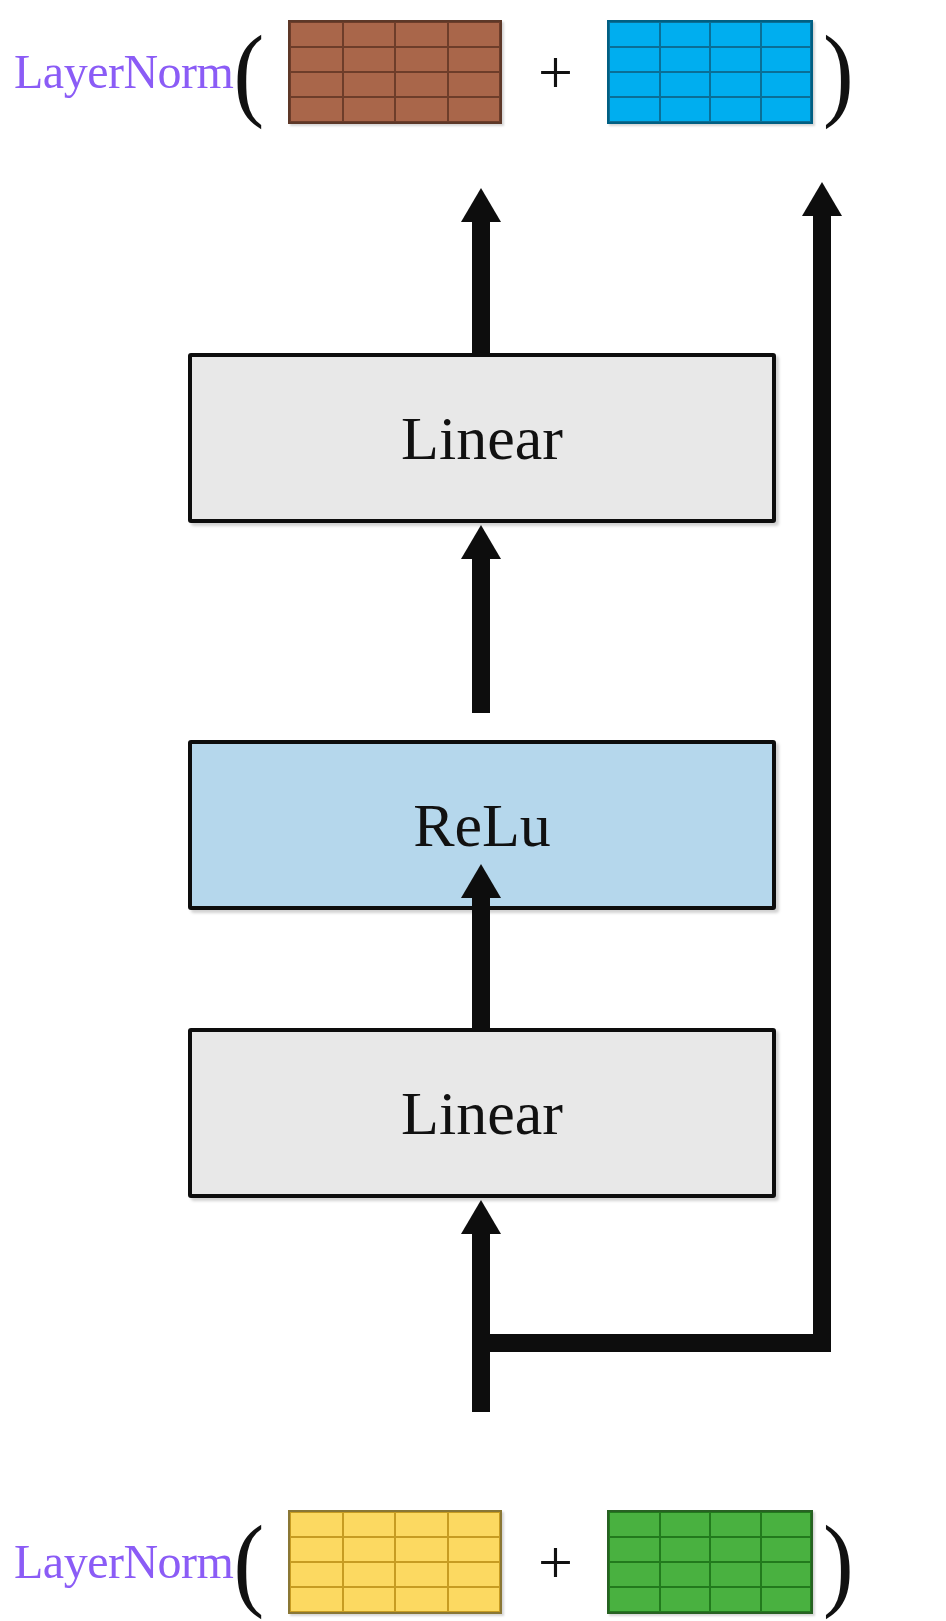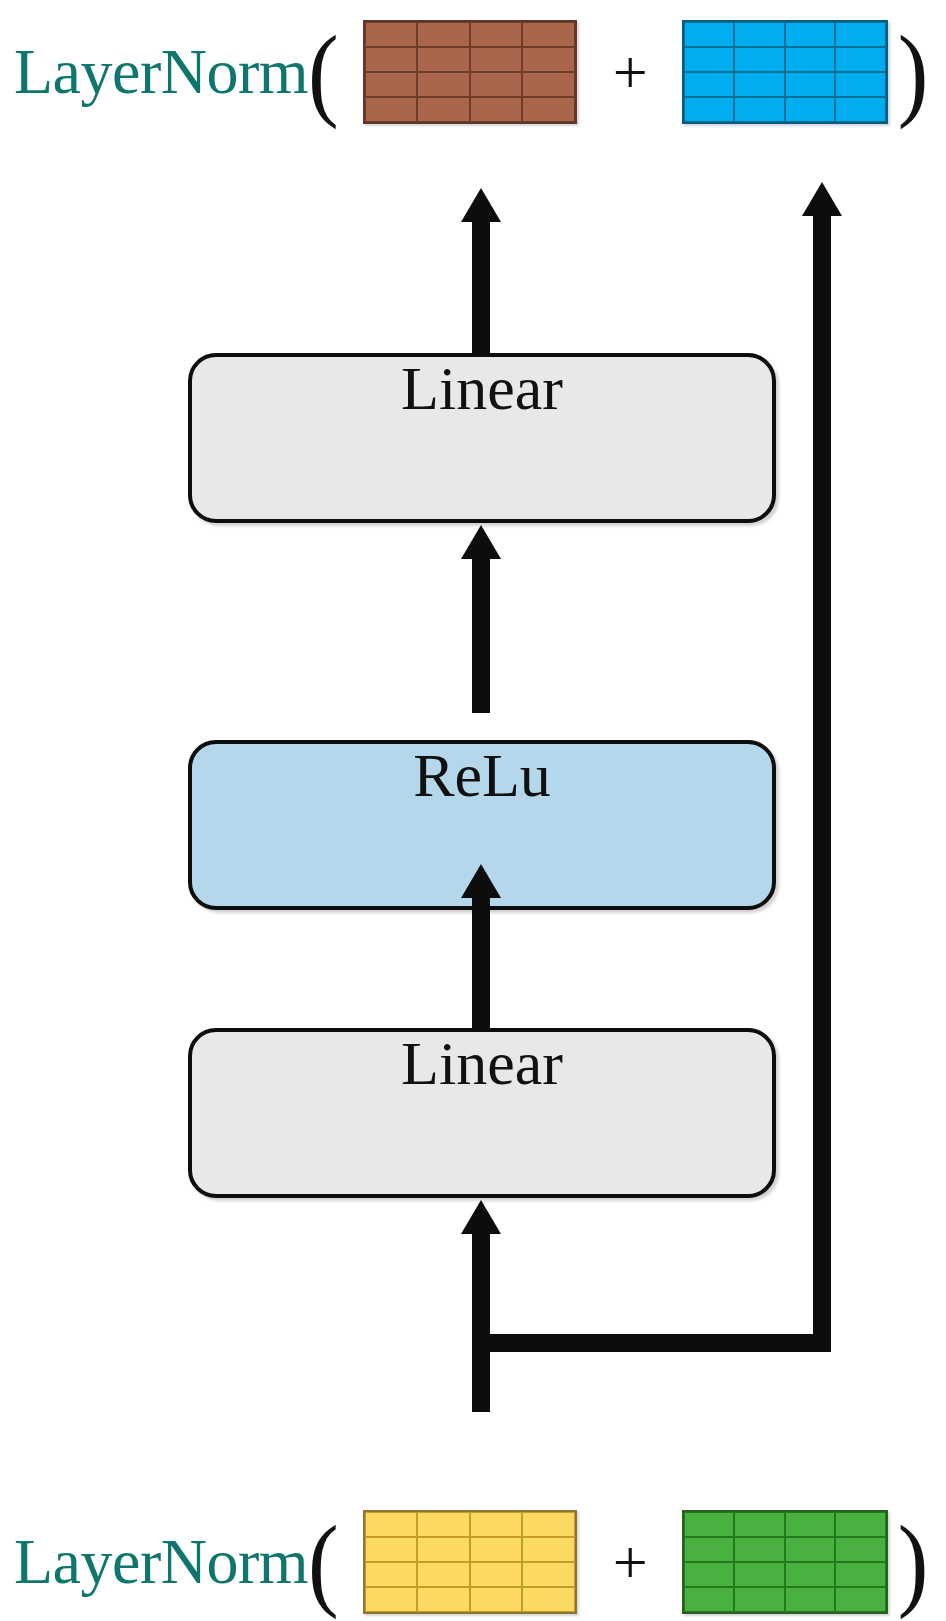--- a/index.html
+++ b/index.html
@@ -19,23 +19,23 @@
   }
 
   
   .ln-row {
     position: absolute;
     display: flex;
     align-items: center;
     white-space: nowrap;
   }
   .ln-text {
-    font-size: 64px;
-    line-height: 1;
-    color: #0f766e;
+    font-size: 48px;
+    line-height: 1;
+    color: #8b5cf6;
     letter-spacing: -0.5px;
   }
   .ln-paren {
     font-size: 92px;
     line-height: 1;
     color: #111111;
     font-weight: 400;
     transform: scaleY(1.12);
     display: inline-block;
   }
@@ -63,23 +63,23 @@
   .m-yellow { background: #fcd961; }
   .m-yellow .cell { border: 1px solid #c79c22; }
   .m-green  { background: #49b140; }
   .m-green  .cell { border: 1px solid #227a1d; }
 
   
   .flowbox {
     position: absolute;
     box-sizing: border-box;
     border: 4px solid #0d0d0d;
-    border-radius: 28px;
+    border-radius: 3px;
     display: flex;
-    align-items: flex-start;
+    align-items: center;
     justify-content: center;
     box-shadow: 3px 3px 3px rgba(0,0,0,0.18);
   }
   .flowbox .boxlabel {
     font-size: 62px;
     line-height: 1;
     color: #111111;
   }
   .box-grey { background: #e8e8e8; }
   .box-blue { background: #b5d7ec; }

